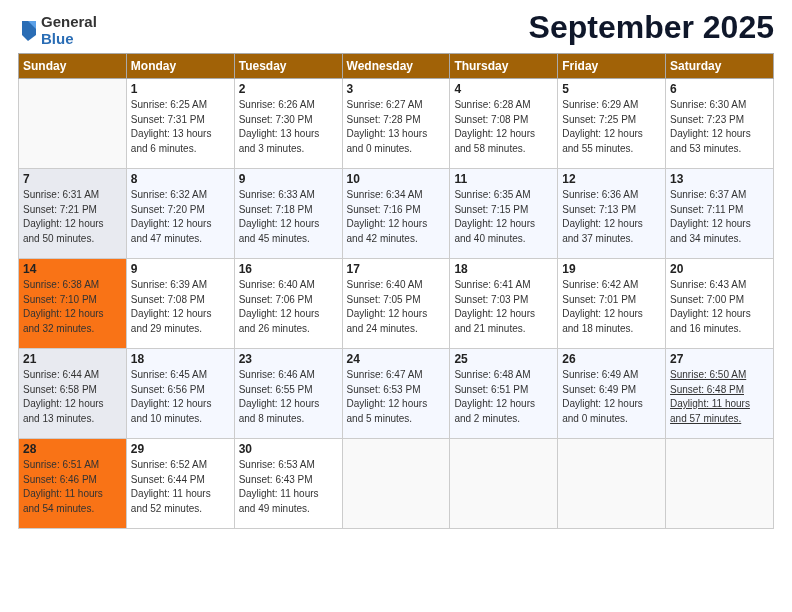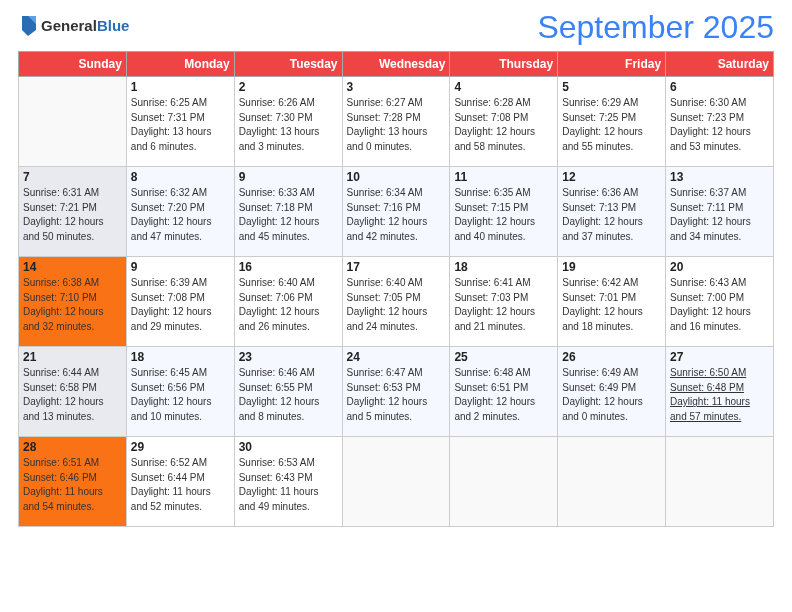--- a/index.html
+++ b/index.html
@@ -22,20 +22,21 @@
       align-items: flex-start;
       margin-bottom: 6px;
     }
     .logo {
       display: flex;
       align-items: center;
       margin-top: 4px;
     }
     .logo-text {
       display: flex;
+      flex-direction: column;
       line-height: 1.1;
     }
     .logo-general {
       font-size: 15px;
       font-weight: bold;
       color: #333;
     }
     .logo-blue {
       font-size: 15px;
       font-weight: bold;
@@ -44,38 +45,38 @@
     .logo-icon {
       width: 20px;
       height: 24px;
       margin-right: 3px;
     }
     .title-block {
       text-align: right;
     }
     .month-title {
       font-size: 32px;
-      font-weight: normal;
-      color: #3b82f6;
+      font-weight: bold;
+      color: #0f172a;
       line-height: 1.1;
     }
     .location {
       font-size: 13px;
       color: #555;
     }
     .calendar {
       width: 100%;
       border-collapse: collapse;
       font-size: 10.5px;
     }
     .calendar th {
-      background: #ef4444;
+      background: #a16207;
       color: #fff;
       padding: 5px 4px;
-      text-align: right;
+      text-align: left;
       font-size: 12px;
       font-weight: bold;
       border: 1px solid #aaa;
     }
     .calendar td {
       border: 1px solid #ccc;
       vertical-align: top;
       padding: 3px 4px;
       width: 107px;
       min-height: 72px;

